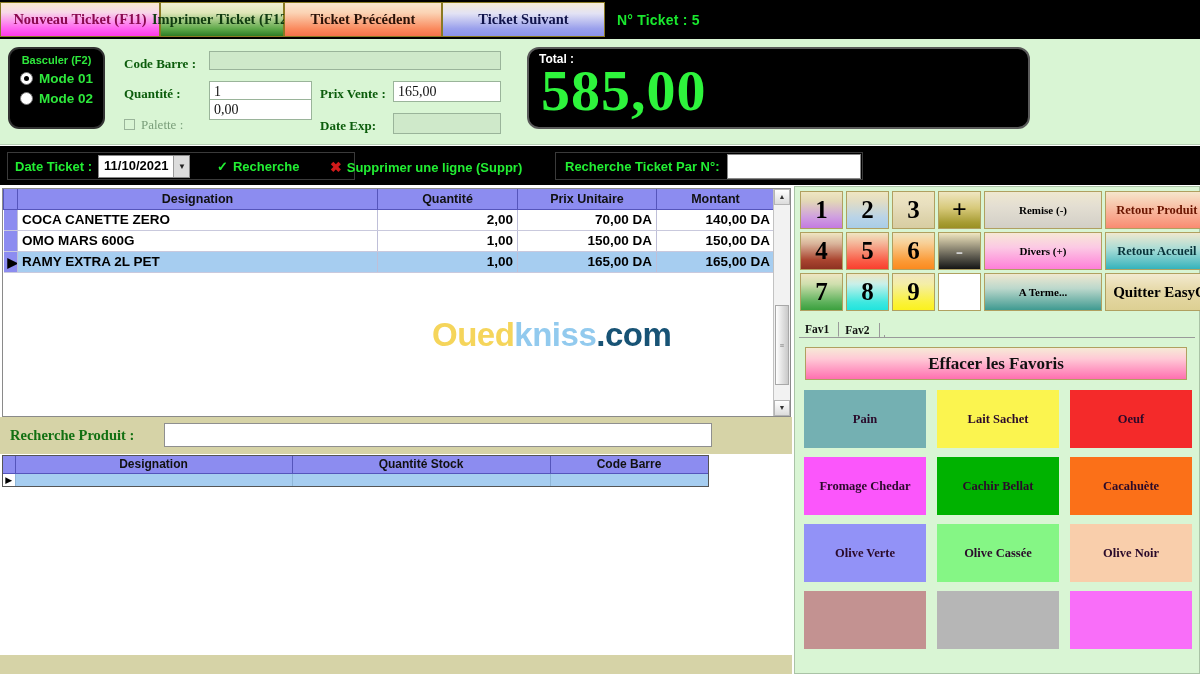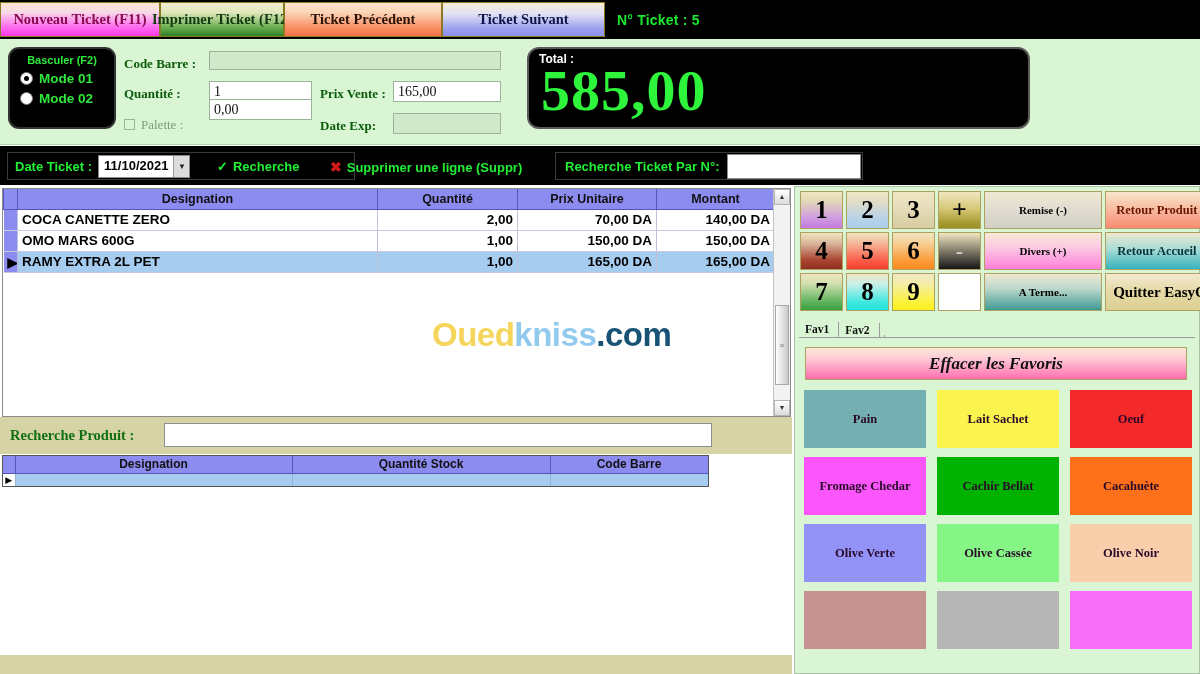--- a/index.html
+++ b/index.html
@@ -54,21 +54,21 @@
   .headpanel {
     position: absolute; left: 0; top: 39px;
     width: 1200px; height: 106px;
     background: #d9f5d4;
     border-bottom: 1px solid #b7cfb4;
     box-sizing: border-box;
   }
 
   .modebox {
     position: absolute; left: 8px; top: 8px;
-    width: 108px; height: 82px;
+    width: 97px; height: 82px;
     background: #000000;
     border: 2px solid #333333;
     border-radius: 11px;
     box-sizing: border-box;
   }
   .modebox .mtitle {
     color: #2ee83c; font-size: 11px; font-weight: bold;
     font-family: "Liberation Sans", sans-serif;
     text-align: center; margin-top: 5px;
   }
@@ -382,21 +382,20 @@
   .effacer {
     position: absolute; left: 10px; top: 160px;
     width: 382px; height: 33px;
     border: 1px solid #b0a060;
     box-sizing: border-box;
     background: linear-gradient(180deg,#f6ead6 0%,#ffc9d6 35%,#ff6fb0 100%);
     display: flex; align-items: center; justify-content: center;
     font-family: "Liberation Serif", serif;
     font-weight: bold; font-size: 17px; color: #111;
     cursor: pointer;
-    font-style: italic;
   }
 
   .favgrid {
     position: absolute; left: 9px; top: 203px;
     width: 388px; height: 262px;
     display: grid;
     grid-template-columns: 122px 122px 122px;
     grid-template-rows: 58px 58px 58px 58px;
     gap: 9px 11px;
   }

